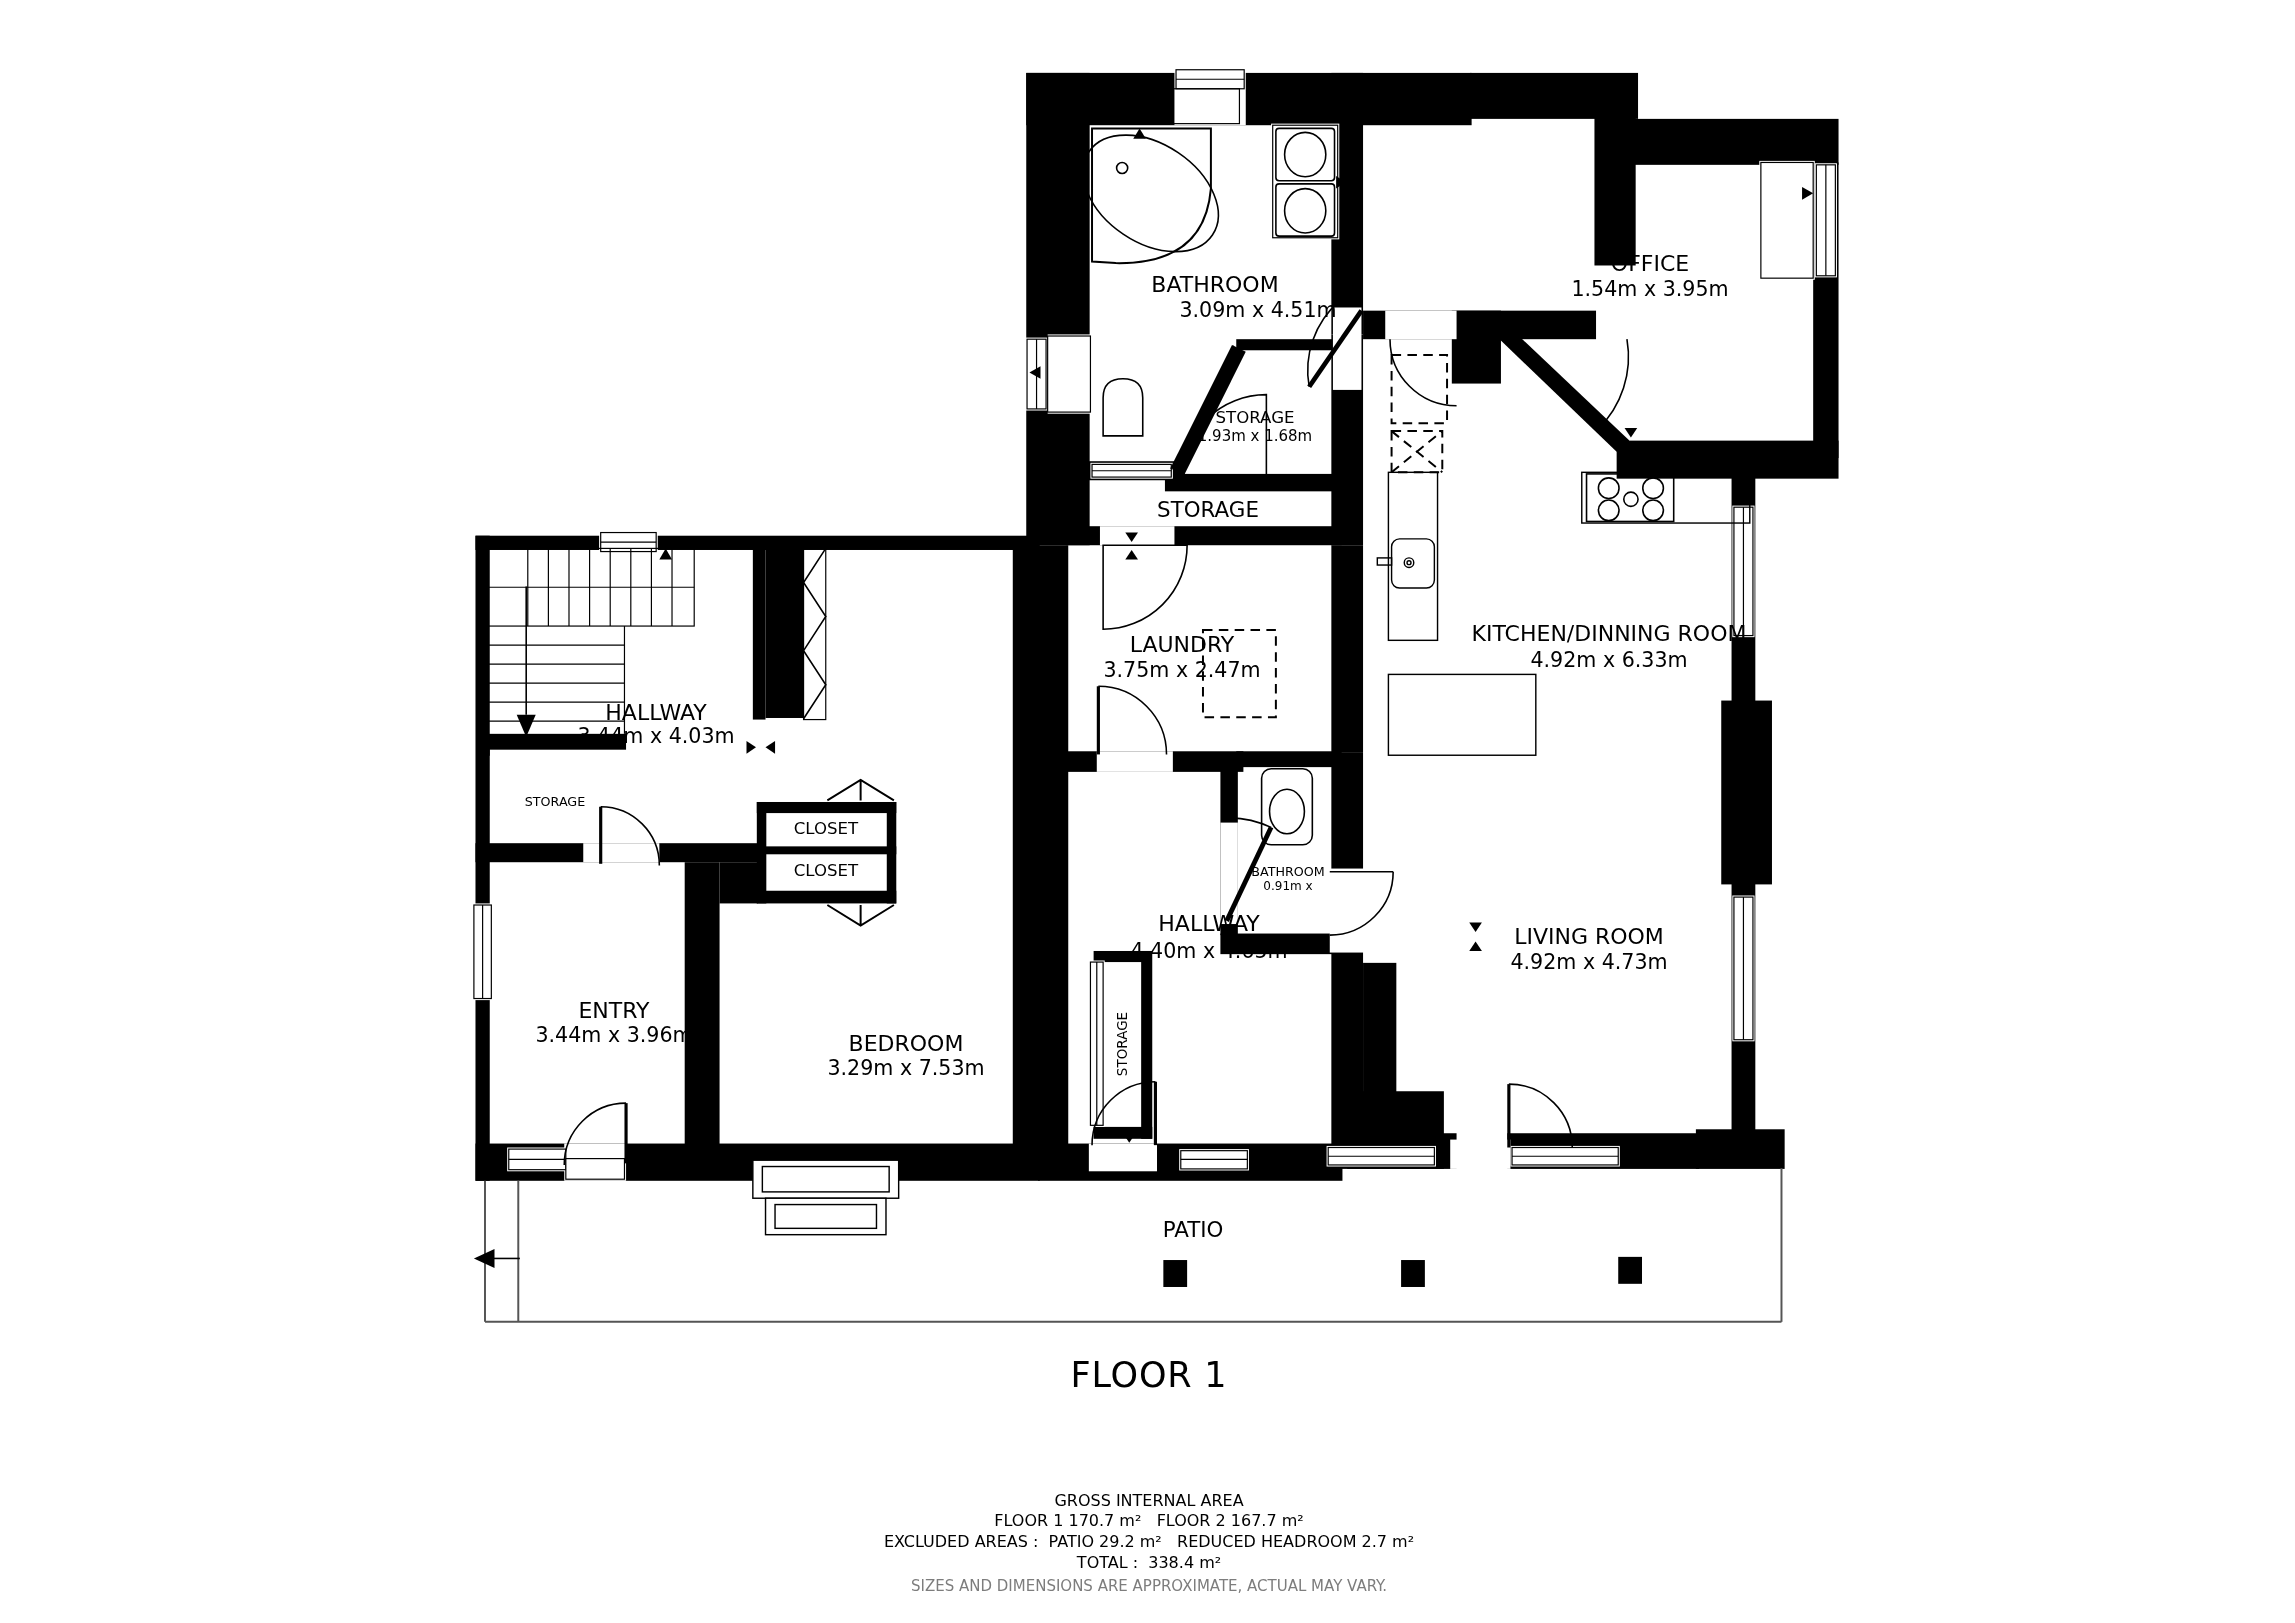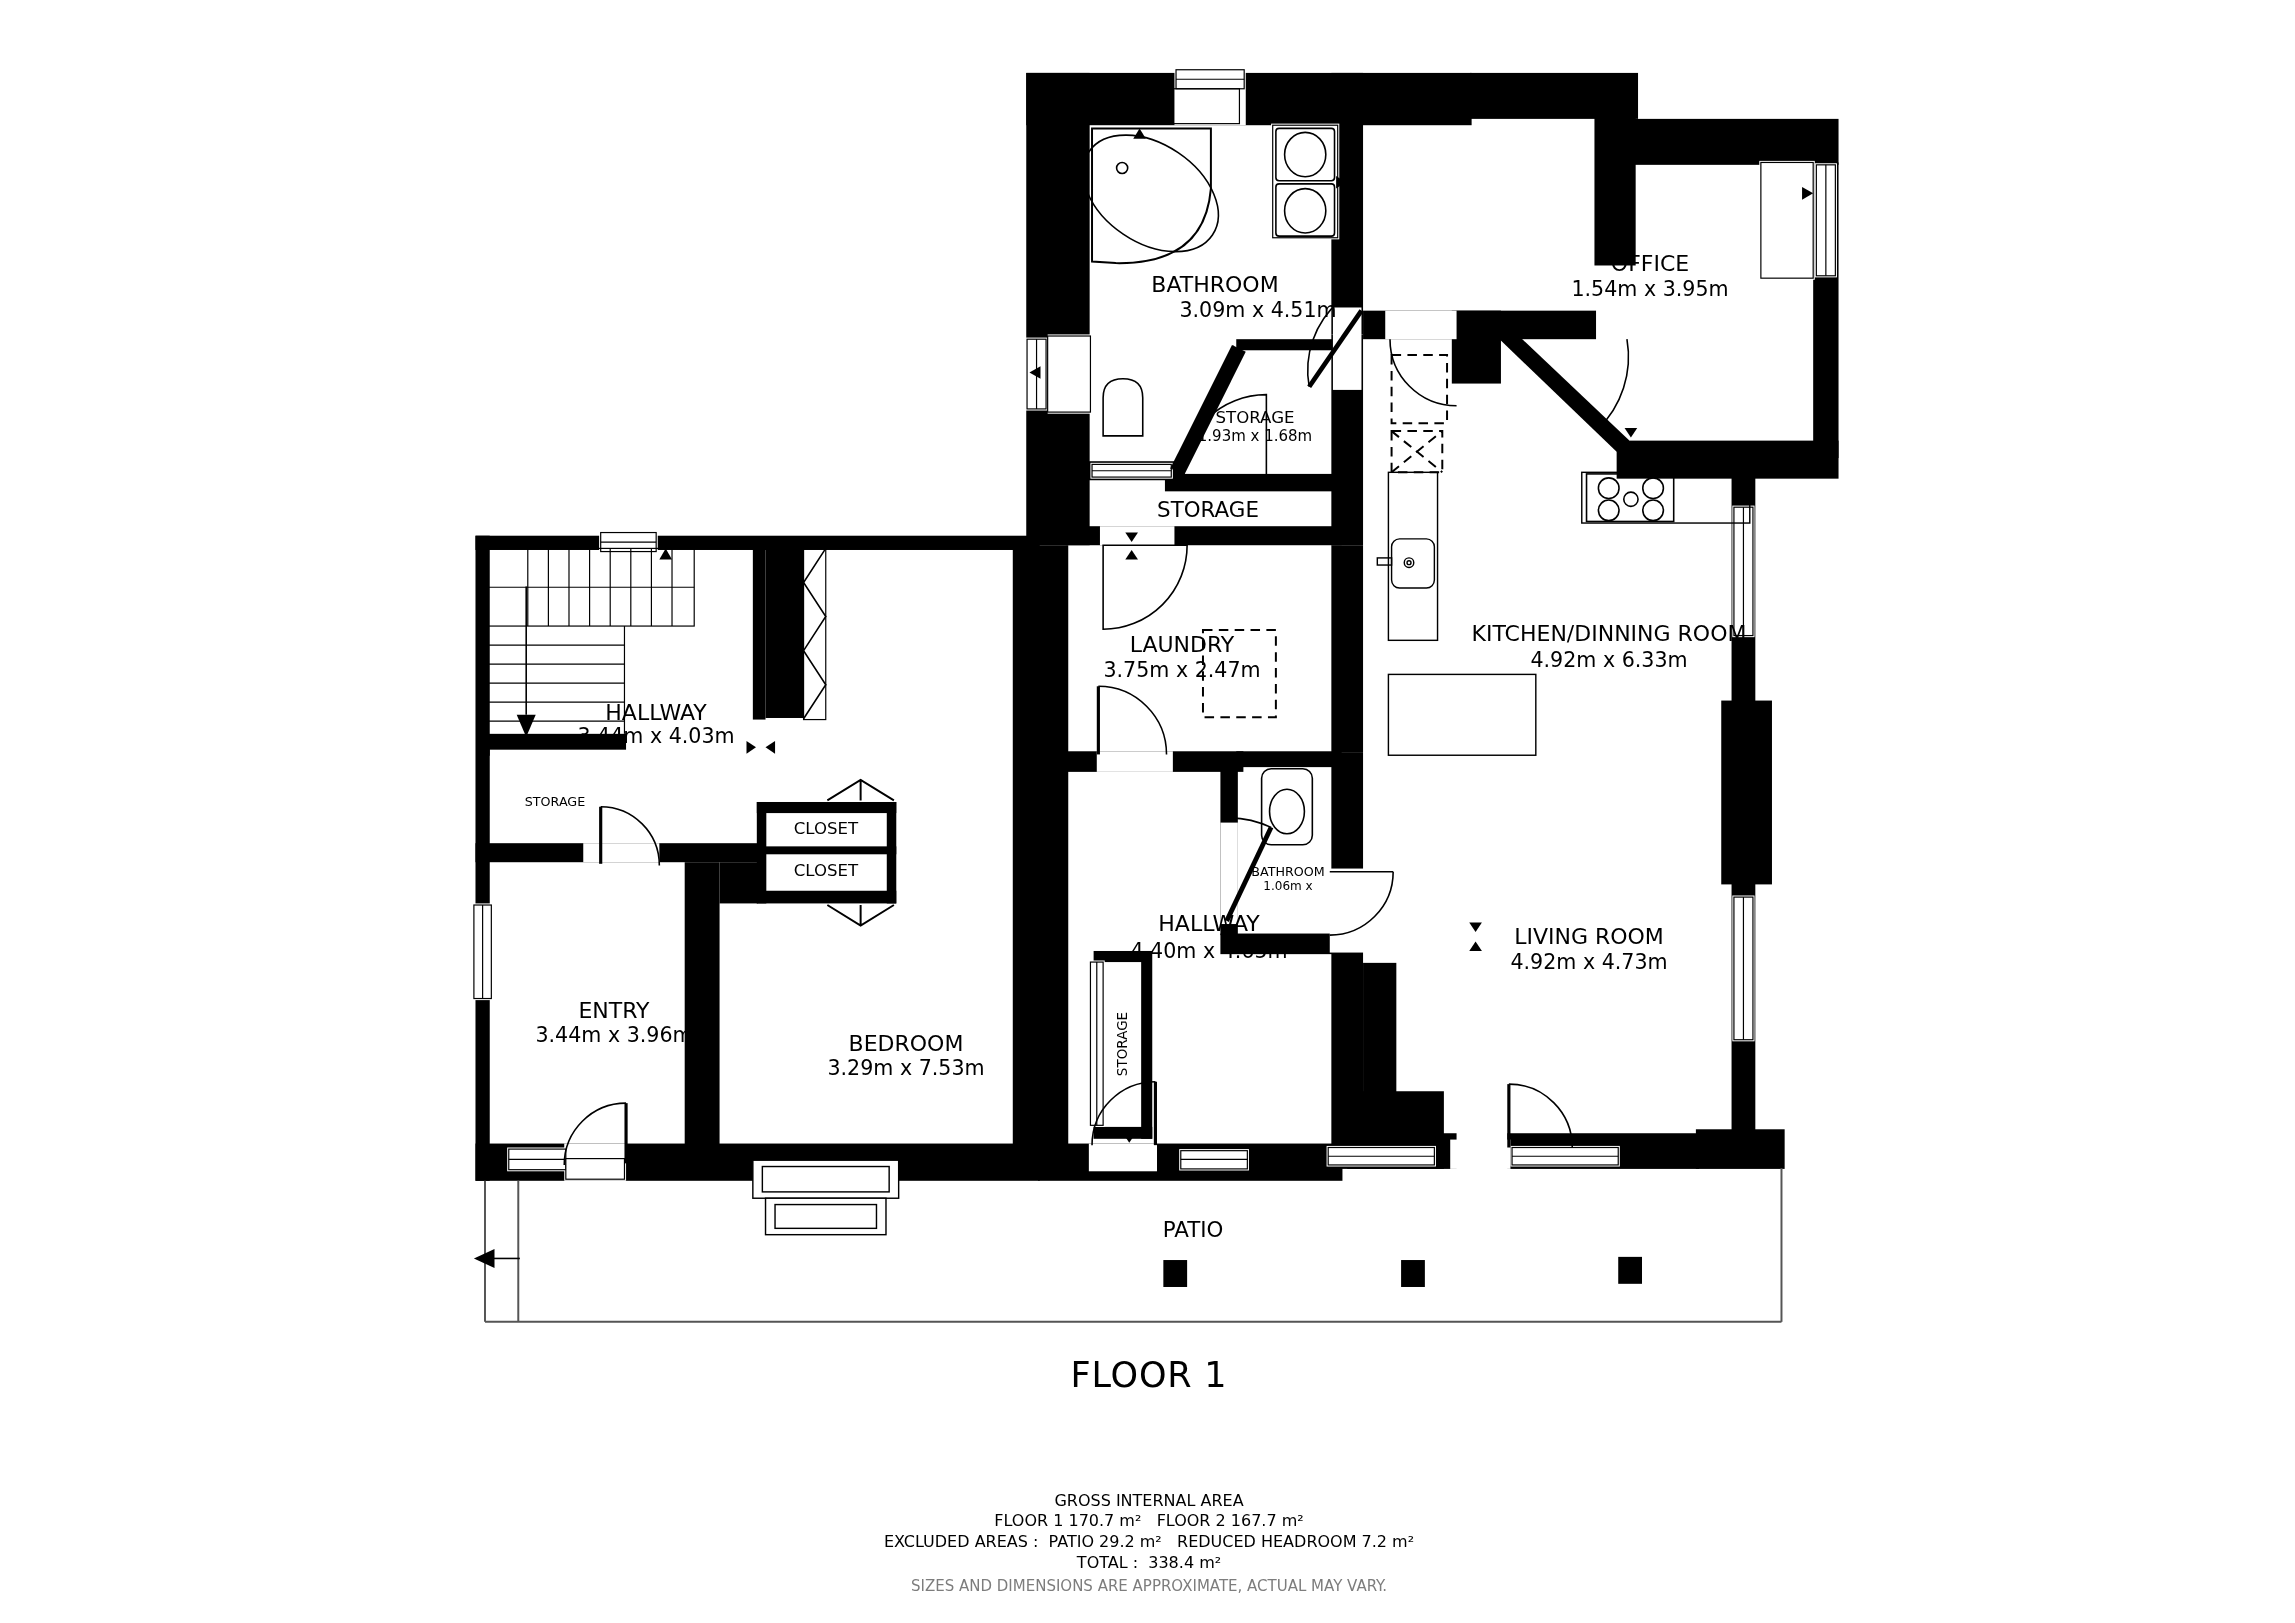--- a/index.html
+++ b/index.html
@@ -309,21 +309,21 @@
   <div class="lbl" style="left:1650px;top:264px;font-size:22px">OFFICE</div>
   <div class="lbl" style="left:1650px;top:290px;font-size:20.6px">1.54m x 3.95m</div>
 
   <div class="lbl" style="left:1609px;top:634px;font-size:22px">KITCHEN/DINNING ROOM</div>
   <div class="lbl" style="left:1609px;top:661px;font-size:20.6px">4.92m x 6.33m</div>
 
   <div class="lbl" style="left:1182px;top:645px;font-size:22px">LAUNDRY</div>
   <div class="lbl" style="left:1182px;top:671px;font-size:20.6px">3.75m x 2.47m</div>
 
   <div class="lbl" style="left:1288px;top:872px;font-size:12.7px">BATHROOM</div>
-  <div class="lbl" style="left:1288px;top:886px;font-size:12px">1.06m x</div>
+  <div class="lbl" style="left:1288px;top:886px;font-size:12px">0.91m x</div>
 
   <div class="lbl" style="left:1209px;top:924px;font-size:22px">HALLWAY</div>
   <div class="lbl" style="left:1209px;top:952px;font-size:20.6px">4.40m x 4.65m</div>
 
   <div class="lbl vert" style="left:1122px;top:1044px;font-size:13.5px">STORAGE</div>
 
   <div class="lbl" style="left:1589px;top:937px;font-size:22px">LIVING ROOM</div>
   <div class="lbl" style="left:1589px;top:963px;font-size:20.6px">4.92m x 4.73m</div>
 
   <div class="lbl" style="left:656px;top:713px;font-size:22px">HALLWAY</div>
@@ -339,19 +339,19 @@
 
   <div class="lbl" style="left:826px;top:829px;font-size:16.6px">CLOSET</div>
   <div class="lbl" style="left:826px;top:871px;font-size:16.6px">CLOSET</div>
 
   <div class="lbl" style="left:1193px;top:1230px;font-size:21.4px">PATIO</div>
 
   <div id="floor-title">FLOOR 1</div>
 
   <div class="footer-line" style="top:1500px">GROSS INTERNAL AREA</div>
   <div class="footer-line" style="top:1520px">FLOOR 1 170.7 m²   FLOOR 2 167.7 m²</div>
-  <div class="footer-line" style="top:1541px">EXCLUDED AREAS :  PATIO 29.2 m²   REDUCED HEADROOM 7.2 m²</div>
+  <div class="footer-line" style="top:1541px">EXCLUDED AREAS :  PATIO 29.2 m²   REDUCED HEADROOM 2.7 m²</div>
   <div class="footer-line" style="top:1562px">TOTAL :  338.4 m²</div>
   <div class="footer-line dim" style="top:1586px">SIZES AND DIMENSIONS ARE APPROXIMATE, ACTUAL MAY VARY.</div>
 
 
 </div>
 
 
 </body></html>

